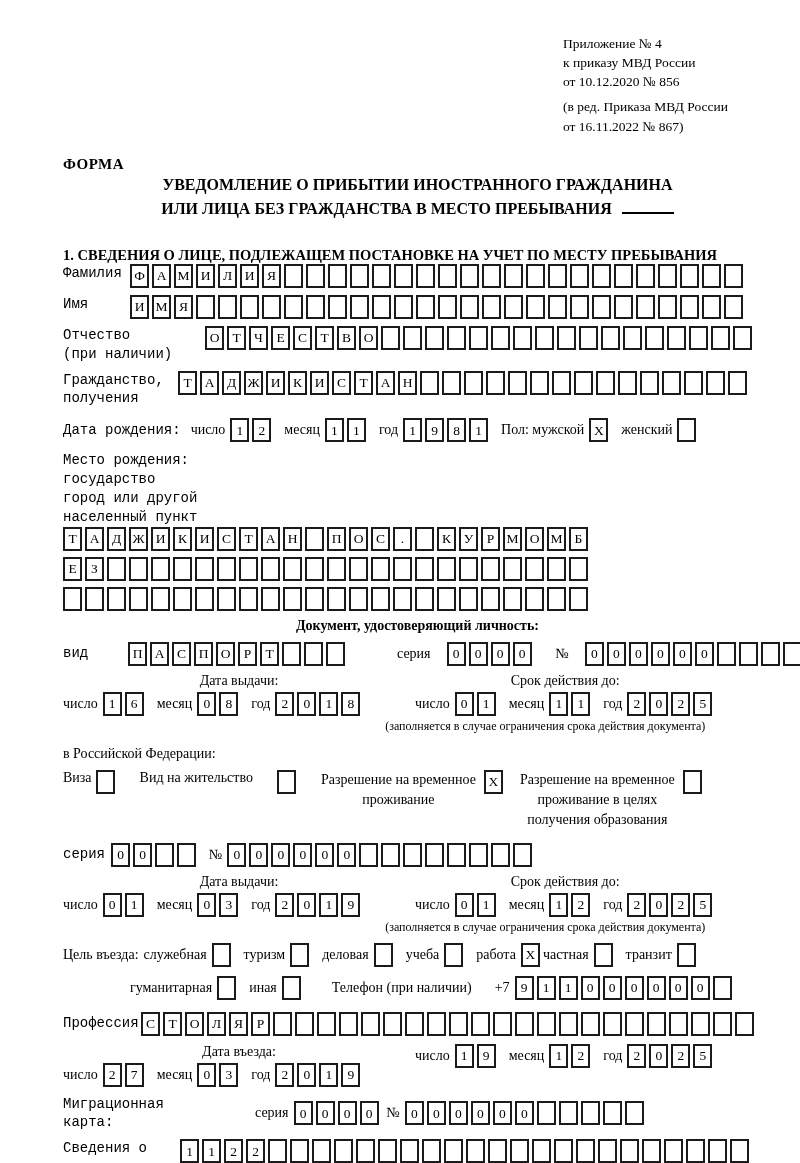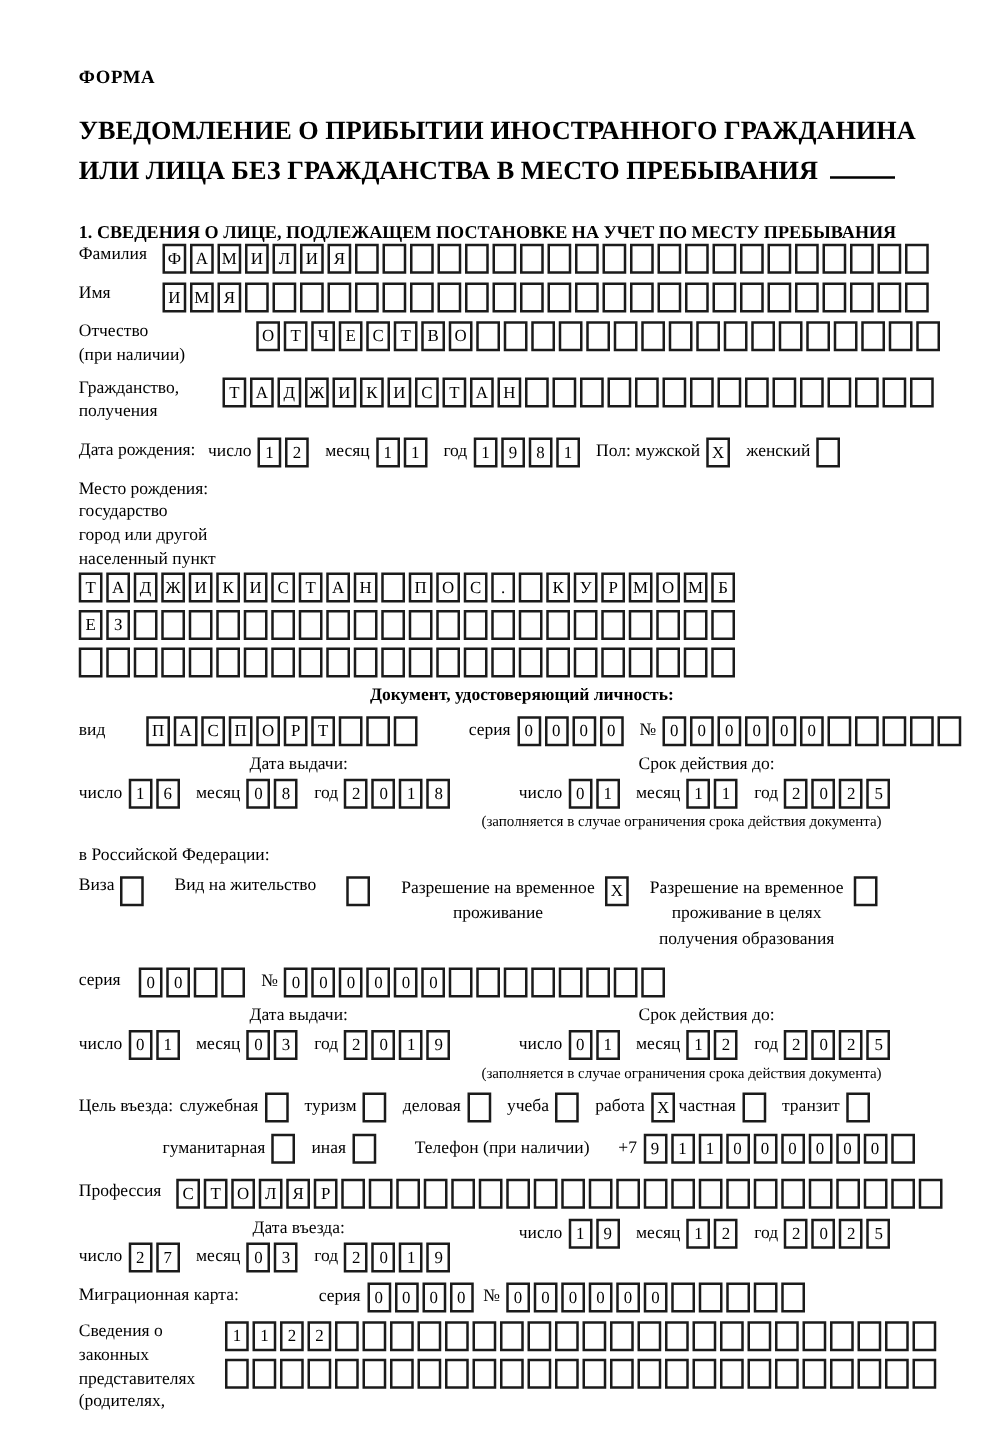--- a/index.html
+++ b/index.html
@@ -5,27 +5,27 @@
   html,body{margin:0;padding:0;background:#ffffff;}
   body{width:800px;height:1163px;font-family:"Liberation Serif","DejaVu Serif",serif;color:#000;}
   .page{box-sizing:border-box;width:800px;height:1163px;padding:34px 28px 10px 63px;position:relative;overflow:hidden;}
 
   
   .hdr{margin-left:500px;font-size:13.5px;line-height:1.42;}
   .hdr .amend{margin-top:6px;}
   .forma{text-align:left;padding-right:34px;font-weight:bold;font-size:15px;margin-top:20px;letter-spacing:.5px;}
 
   
-  .title{ text-align:left;font-weight:bold;font-size:21px;line-height:1.5;margin-top:18px;}
+  .title{ text-align:center;font-weight:bold;font-size:16px;line-height:1.5;}
   .title-underline{display:inline-block;width:52px;border-bottom:2px solid #000;height:14px;margin-left:10px;}
   .sec{font-weight:bold;font-size:14.5px;margin-top:26px;margin-bottom:0;}
 
   
   .row{display:flex;align-items:flex-start;margin-bottom:7px;font-size:14px;}
-  .lbl{flex:none;line-height:1.35;}
+  .lbl{flex:none;line-height:1.35;font-family:Liberation Mono, monospace;}
   .cells{display:flex;flex-wrap:nowrap;flex:none;}
   .cell{flex:none;display:inline-flex;align-items:center;justify-content:center;
         width:15px;height:20px;border:2px solid #1b1b1b;margin-right:3px;
         font-size:13.5px;line-height:1;background:#fff;}
   .stack{display:flex;flex-direction:column;gap:6px;}
 
   .w-lbl-sm{width:67px;}
   .w-lbl-md{width:115px;}
   .w-lbl-lg{width:142px;}
 
@@ -54,20 +54,27 @@
   .purpose .plbl{margin-right:5px;white-space:nowrap;}
   .purpose .gap{width:10px;flex:none;}
 
   .center-h{font-weight:bold;text-align:center;font-size:14px;margin:4px 0 8px 0;} 
 </style>
 </head>
 <body>
 
 <div class="page">
 
+  <div class="hdr">
+    <div>Приложение № 4</div>
+    <div>к приказу МВД России</div>
+    <div>от 10.12.2020 № 856</div>
+    <div class="amend">(в ред. Приказа МВД России</div>
+    <div>от 16.11.2022 № 867)</div>
+  </div>
   <div class="forma">ФОРМА</div>
 
   <div class="title">
     <div>УВЕДОМЛЕНИЕ О ПРИБЫТИИ ИНОСТРАННОГО ГРАЖДАНИНА</div>
     <div><span>ИЛИ ЛИЦА БЕЗ ГРАЖДАНСТВА В МЕСТО ПРЕБЫВАНИЯ</span><span class="title-underline"></span></div>
   </div>
 
   <div class="sec">1. СВЕДЕНИЯ О ЛИЦЕ, ПОДЛЕЖАЩЕМ ПОСТАНОВКЕ НА УЧЕТ ПО МЕСТУ ПРЕБЫВАНИЯ</div>
 
   <div class="row">
@@ -320,21 +327,21 @@
           <span class="cell"></span>
           <span class="cell"></span>
           <span class="cell"></span>
           <span class="cell"></span>
         </div>
     </div>
   </div>
 
   <div class="center-h">Документ, удостоверяющий личность:</div>
 
-  <div class="row" style="align-items:center;">
+  <div class="row" style="align-items:center;gap:11px;">
     <span class="lbl" style="width:54px;">вид</span>
     <span class="cells">
         <span class="cell">П</span>
         <span class="cell">А</span>
         <span class="cell">С</span>
         <span class="cell">П</span>
         <span class="cell">О</span>
         <span class="cell">Р</span>
         <span class="cell">Т</span>
         <span class="cell"></span>

